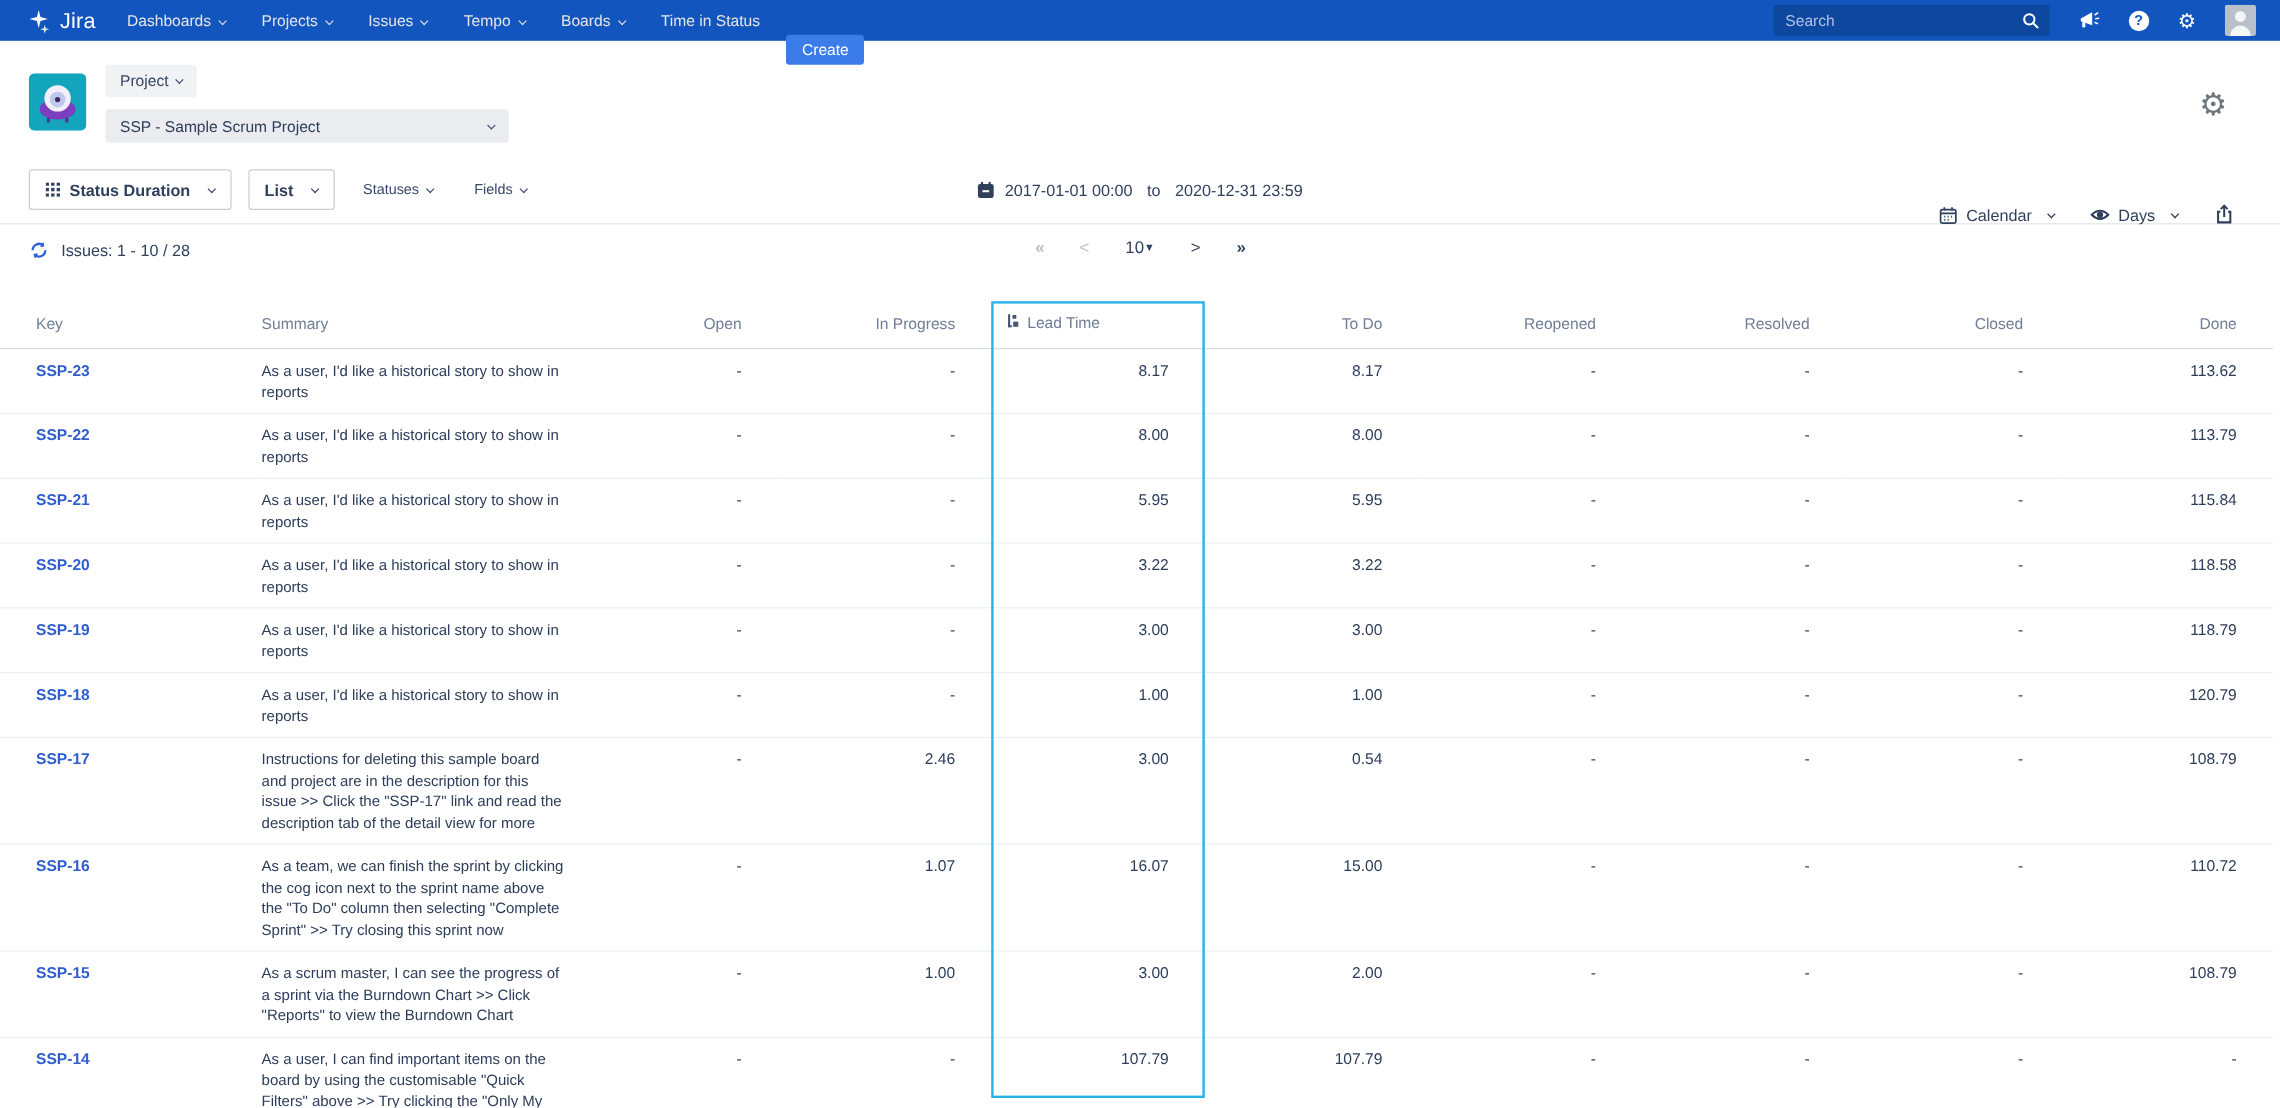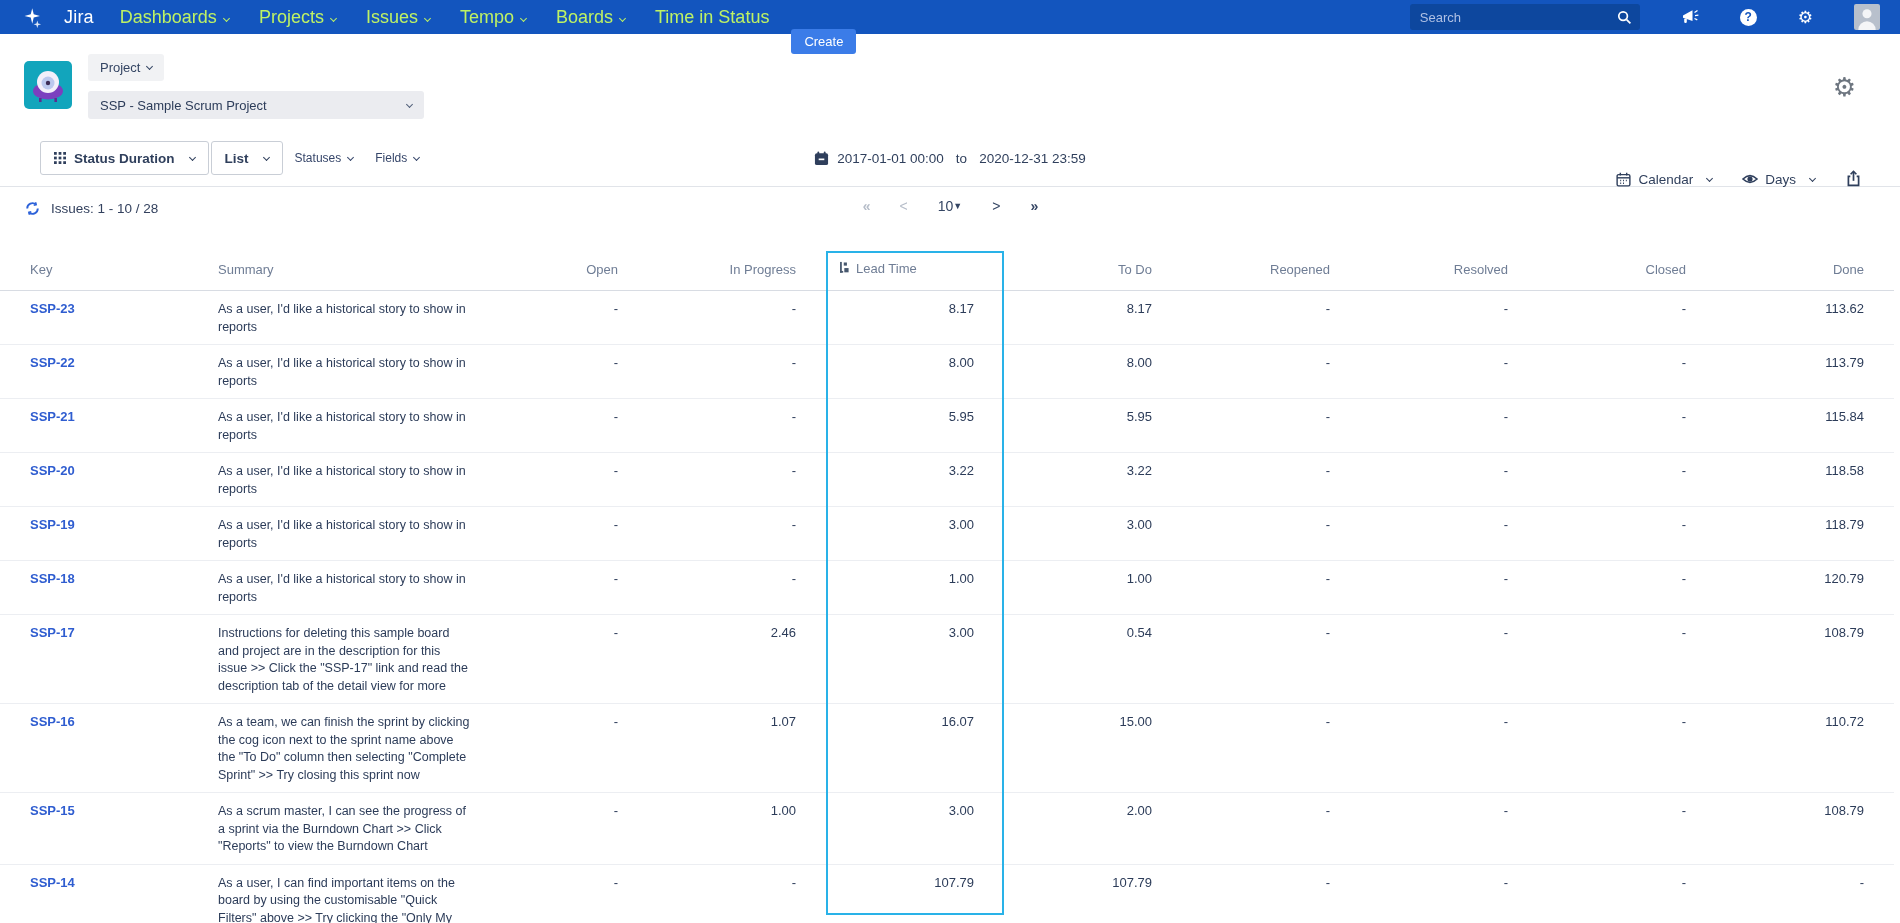--- a/index.html
+++ b/index.html
@@ -11,27 +11,27 @@
     --text-dark:#2C3C59;
     --header-gray:#6F7D95;
     --avatar-teal:#12A5BC;
   }
   *{box-sizing:border-box;margin:0;padding:0;}
   html,body{width:1900px;height:923px;overflow:hidden;background:#fff;
     font-family:"Liberation Sans",sans-serif;}
   
   .navbar{height:34px;background:var(--navbar-blue);display:flex;align-items:center;
     padding:0 20px 0 22px;color:#fff;}
-  .brand{display:flex;align-items:center;gap:21px;margin-right:26px;}
+  .brand{display:flex;align-items:center;gap:7px;margin-right:26px;}
   .brand-text{font-size:18px;font-weight:500;letter-spacing:.2px;}
   .nav-menu{display:flex;align-items:center;gap:30px;}
-  .nav-item{font-size:18px;color:#bef264;text-decoration:none;cursor:pointer;white-space:nowrap;}
+  .nav-item{font-size:13px;color:#e5e5e5;text-decoration:none;cursor:pointer;white-space:nowrap;}
   .create-btn{margin-left:22px;background:var(--create-blue);color:#fff;border:none;
     border-radius:3px;font-size:13px;padding:5px 13px;cursor:pointer;font-family:inherit;margin-top:48px;}
-  .nav-right{margin-left:auto;display:flex;align-items:center;gap:41px;}
+  .nav-right{margin-left:auto;display:flex;align-items:center;gap:24px;}
   .search-box{display:flex;align-items:center;background:var(--search-bg);border-radius:3px;
     width:230px;height:26px;padding:0 8px 0 10px;}
   .search-box input{flex:1;background:transparent;border:none;outline:none;color:#fff;
     font-size:13px;font-family:inherit;}
   .search-box input::placeholder{color:#AFC0E4;}
   .help-badge{width:17px;height:17px;border-radius:50%;background:#fff;color:var(--navbar-blue);
     font-size:12px;font-weight:bold;display:flex;align-items:center;justify-content:center;cursor:pointer;}
   .gear-white{font-size:17px;line-height:1;cursor:pointer;}
   .chev{display:inline-block;width:5px;height:5px;border-right:1.7px solid currentColor;
     border-bottom:1.7px solid currentColor;transform:rotate(45deg);margin-left:7px;margin-bottom:2px;}
@@ -42,21 +42,21 @@
   .project-btn{position:absolute;left:88px;top:20px;height:27px;background:#F1F2F4;border:none;
     border-radius:3px;font-size:13px;color:#344563;padding:0 12px;cursor:pointer;font-family:inherit;
     display:flex;align-items:center;}
   .project-select{position:absolute;left:88px;top:57px;width:336px;height:28px;background:#EBECF0;
     border-radius:3px;font-size:13px;color:#2c3c59;display:flex;align-items:center;
     padding:0 12px;cursor:pointer;}
   .project-select .chev{margin-left:auto;color:#505F79;}
   .content-gear{position:absolute;right:44px;top:40px;font-size:26px;color:#6E7680;cursor:pointer;line-height:1;}
   
   .toolbar{position:relative;height:57px;border-bottom:1px solid #E1E4E9;}
-  .tb-left{position:absolute;left:40px;top:11px;display:flex;align-items:flex-start;gap:2px;}
+  .tb-left{position:absolute;left:24px;top:11px;display:flex;align-items:flex-start;gap:14px;}
   .tb-btn{height:34px;background:#fff;border:1px solid #C9CED6;border-radius:3px;display:flex;
     align-items:center;gap:8px;padding:0 13px;font-size:13.5px;font-weight:600;color:#2F3F5C;
     cursor:pointer;font-family:inherit;}
   .tb-link{display:flex;align-items:center;font-size:12px;color:#36466A;cursor:pointer;
     padding:0 10px;height:34px;}
   .tb-center{position:absolute;left:0;right:0;top:0;height:57px;display:flex;align-items:center;
     justify-content:center;gap:8px;font-size:13.5px;color:#2F3F5C;}
   .tb-right{position:absolute;right:38px;top:0;height:57px;display:flex;align-items:flex-end;gap:30px;
     font-size:13.5px;color:#2F3F5C;}
   .tb-drop{display:flex;align-items:center;gap:7px;cursor:pointer;}

